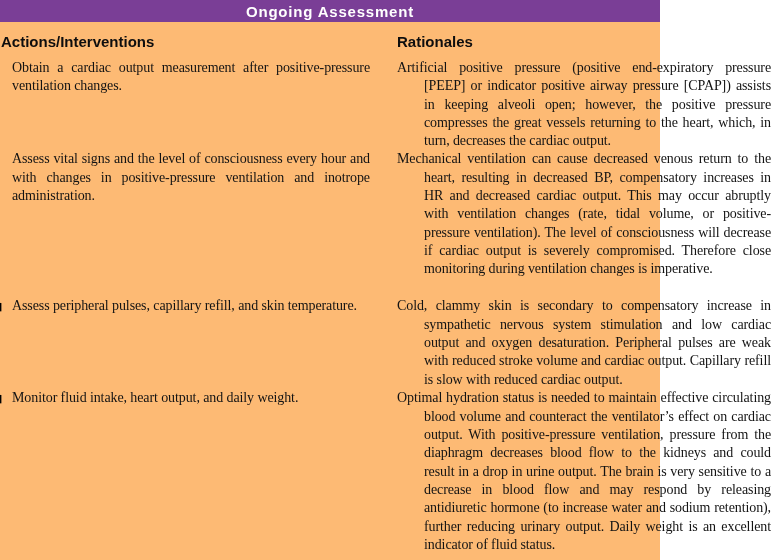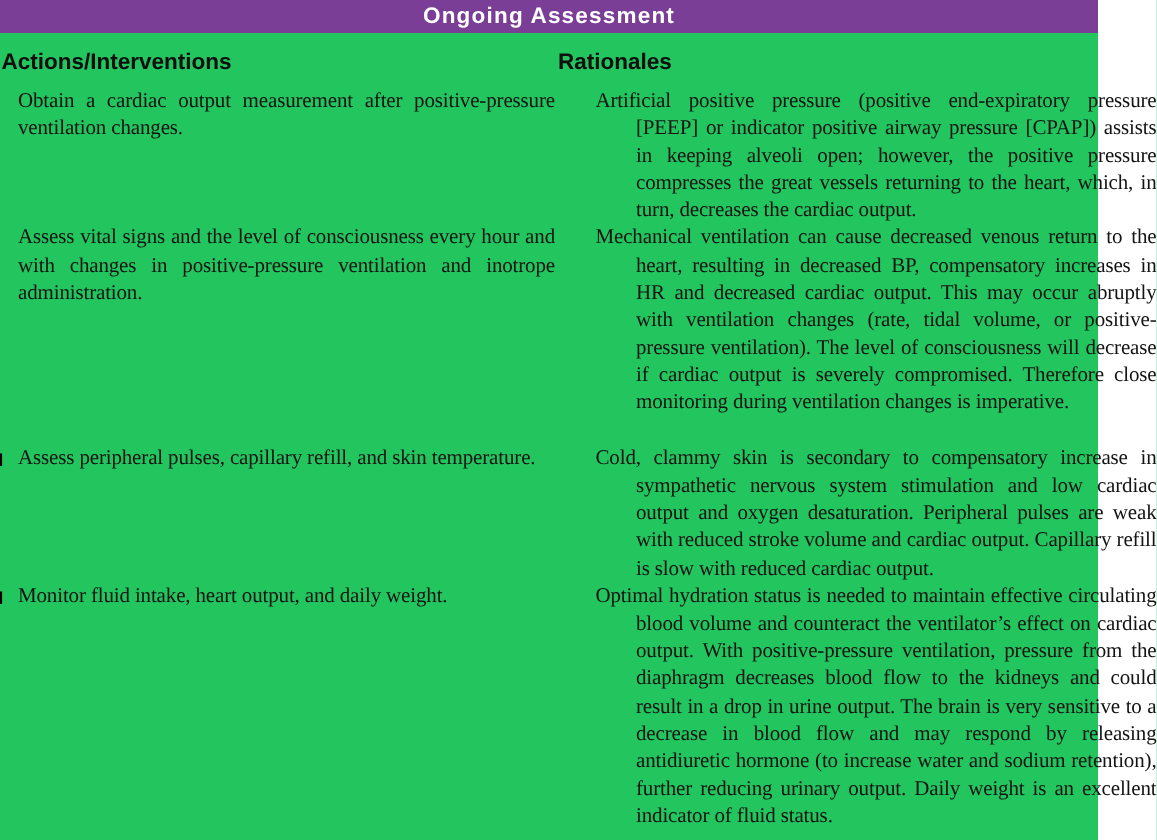--- a/index.html
+++ b/index.html
@@ -2,41 +2,42 @@
 <html lang="en" style="--accent-purple: #7a3e96; --bullet-purple: #663090;"><head>
 <meta charset="utf-8">
 <style>
   * { margin: 0; padding: 0; box-sizing: border-box; }
   html, body {
     width: 771px; height: 560px;
     overflow: hidden;
     background: #ffffff;
   }
   .page {
-    width: 732px; height: 560px;
+    width: 660px; height: 560px;
     font-family: "Liberation Serif", serif;
     color: #131313;
-    background: #22c55e;
+    background: #fdba74;
   }
   .titlebar {
     height: 22px;
     background: var(--accent-purple, #7a3e96);
     display: flex; align-items: center; justify-content: center;
   }
   .titlebar .title {
     color: #ffffff;
     font-family: "Liberation Sans", sans-serif;
     font-weight: bold;
     font-size: 15px;
     letter-spacing: 0.8px;
     transform: translateY(-0.5px);
   }
   .colheads {
     display: grid;
     grid-template-columns: 372px 374px;
+    column-gap: 25px;
     padding: 11px 0 9px 0;
     font-family: "Liberation Sans", sans-serif;
     font-weight: bold;
     font-size: 15px;
     color: #0e0e0e;
   }
   .colheads .left { padding-left: 1px; }
   .grid-row {
     display: grid;
     grid-template-columns: 372px 374px;

